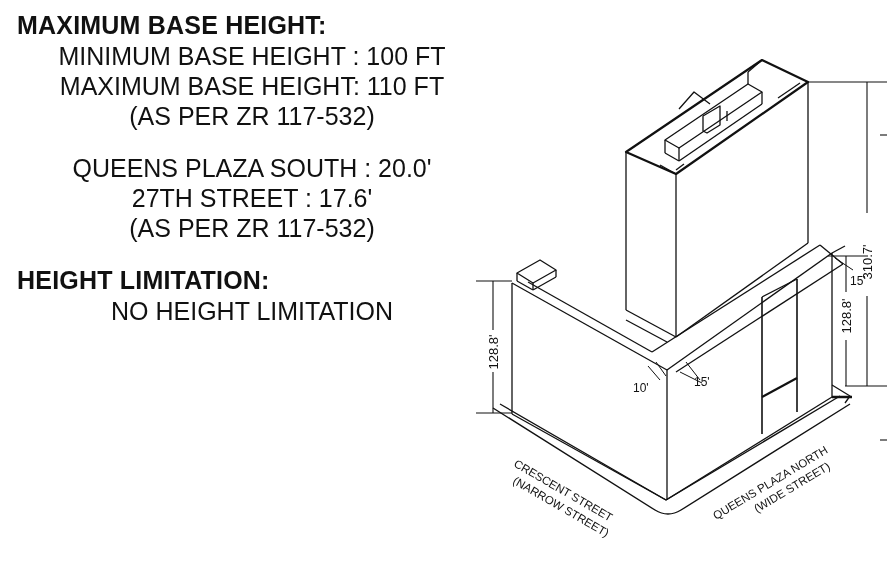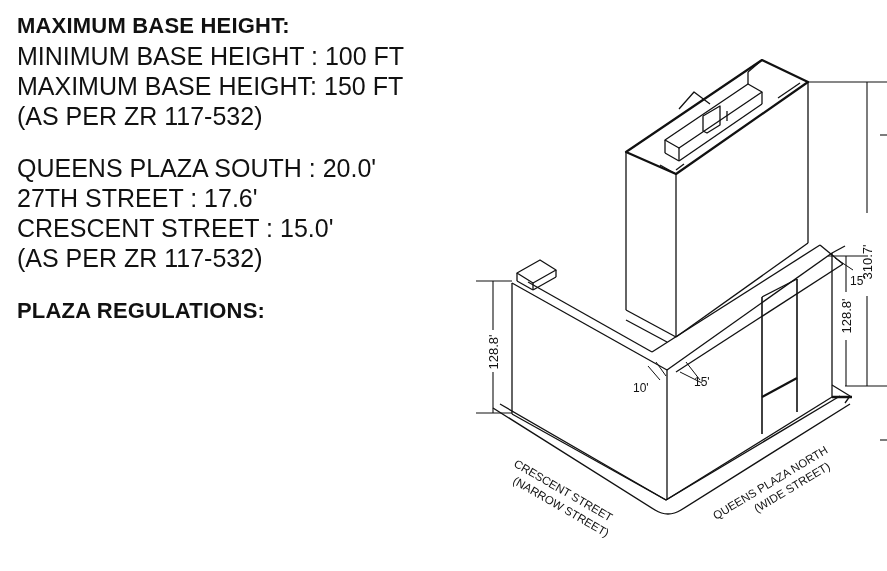--- a/index.html
+++ b/index.html
@@ -1,41 +1,41 @@
 <!DOCTYPE html>
 <html><head>
 <meta charset="utf-8">
 <style>
   html, body { margin: 0; padding: 0; background: #ffffff; }
   body { width: 887px; height: 571px; position: relative; overflow: hidden; font-family: "Liberation Sans", sans-serif; color: #111; }
   .notes { position: absolute; left: 17px; top: 10px; width: 470px; }
   .section { margin-bottom: 22px; }
-  .heading { font-weight: bold; font-size: 22px; line-height: 31px; letter-spacing: 0.2px; }
-  .line { font-size: 25px; line-height: 30px; }
+  .heading { font-weight: bold; font-size: 25px; line-height: 31px; letter-spacing: 0.2px; }
+  .line { font-size: 25px; line-height: 30px; text-align: center; }
   svg.drawing { position: absolute; left: 0; top: 0; }
   svg text { font-family: "Liberation Sans", sans-serif; fill: #111; }
 </style>
 </head>
 <body>
 
 <div class="notes">
   <div class="section">
     <div class="heading">MAXIMUM BASE HEIGHT:</div>
     <div class="line">MINIMUM BASE HEIGHT : 100 FT</div>
-    <div class="line">MAXIMUM BASE HEIGHT: 150 FT</div>
+    <div class="line">MAXIMUM BASE HEIGHT: 110 FT</div>
     <div class="line">(AS PER ZR 117-532)</div>
   </div>
   <div class="section">
     <div class="line">QUEENS PLAZA SOUTH : 20.0'</div>
     <div class="line">27TH STREET : 17.6'</div>
-    <div class="line">CRESCENT STREET : 15.0'</div>
     <div class="line">(AS PER ZR 117-532)</div>
   </div>
   <div class="section">
-    <div class="heading">PLAZA REGULATIONS:</div>
+    <div class="heading">HEIGHT LIMITATION:</div>
+    <div class="line">NO HEIGHT LIMITATION</div>
   </div>
 </div>
 
 <svg class="drawing" width="887" height="571" viewBox="0 0 887 571" xmlns="http://www.w3.org/2000/svg">
   <g fill="none" stroke="#111" stroke-width="1.3" stroke-linejoin="round">
 
     <g>
       <path d="M 493 408 L 655 510 Q 668 518 681 510 L 850 404" stroke-width="1.4"></path>
       <path d="M 500 404 L 666 500 L 840 396"></path>
     </g>

